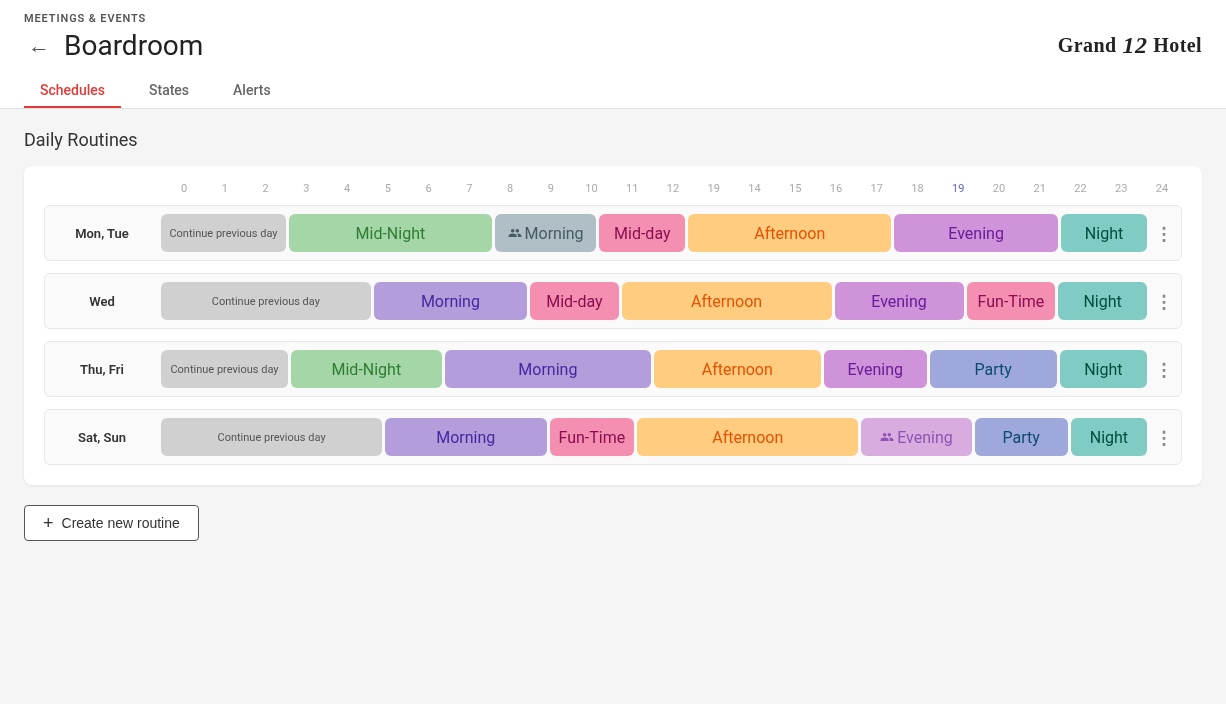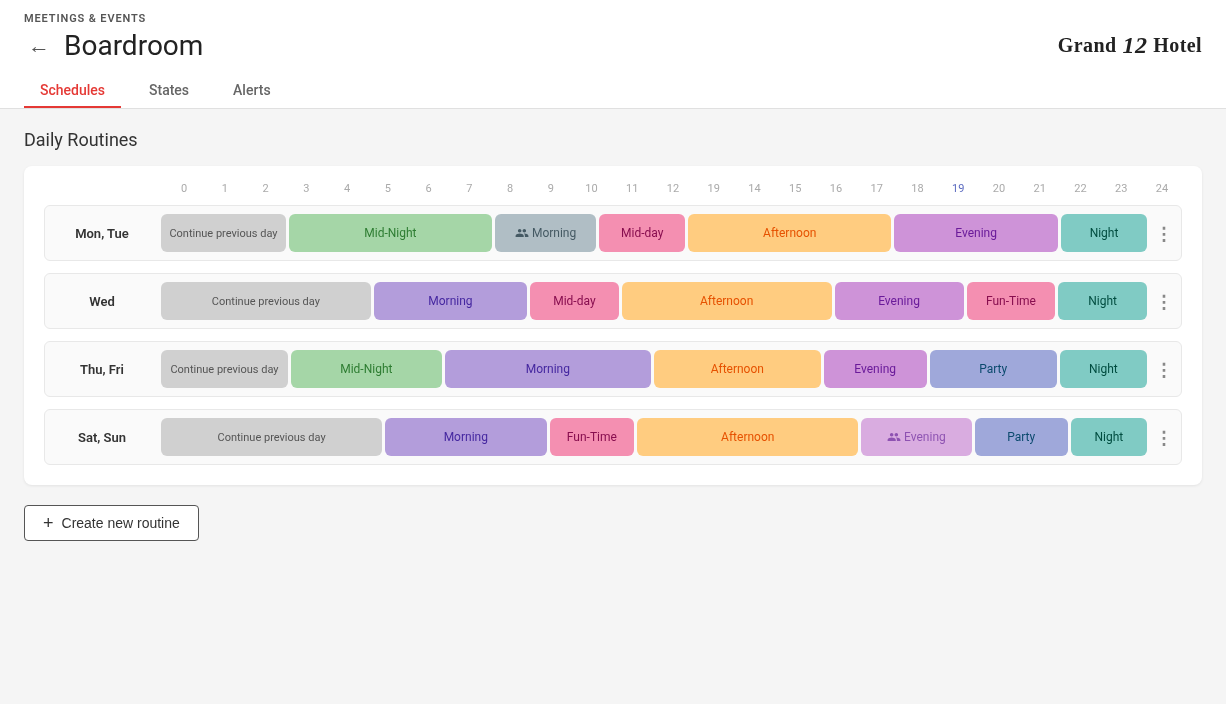--- a/index.html
+++ b/index.html
@@ -156,21 +156,21 @@
       flex: 1;
       display: flex;
       align-items: flex-start;
       gap: 3px;
       overflow: hidden;
     }
 
     .block {
       border-radius: 6px;
       padding: 6px 4px;
-      font-size: 12px;
+      font-size: 16px;
       text-align: center;
       white-space: nowrap;
       overflow: hidden;
       text-overflow: ellipsis;
       height: 38px;
       display: flex;
       align-items: center;
       justify-content: center;
       cursor: pointer;
       position: relative;

